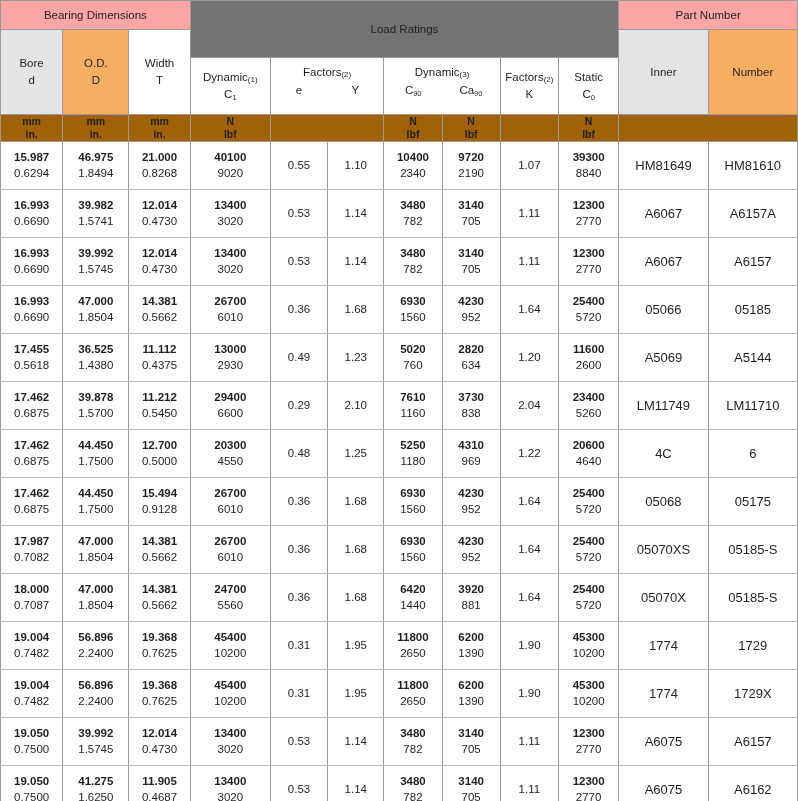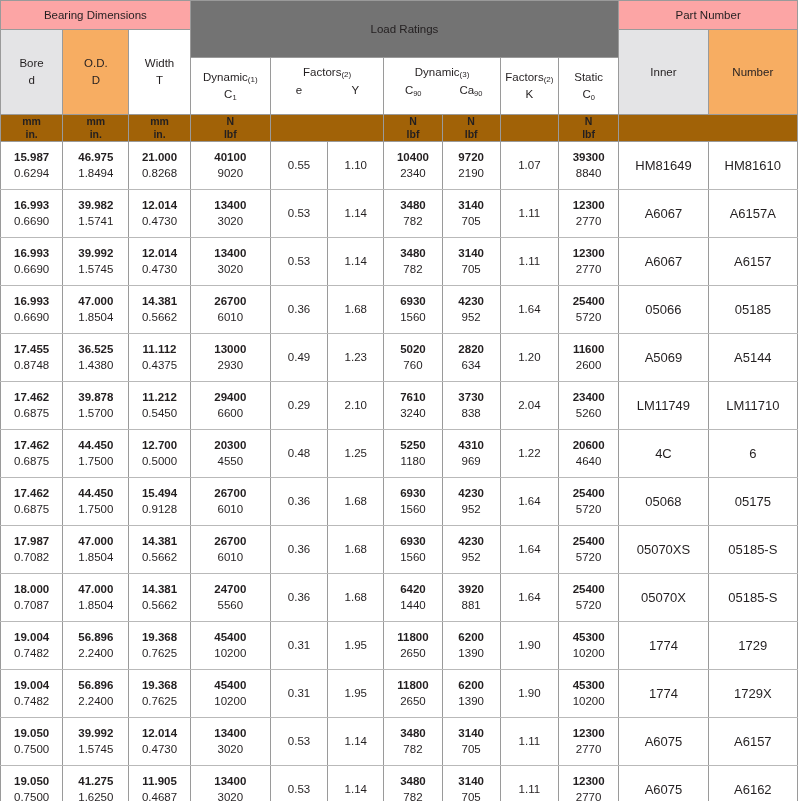--- a/index.html
+++ b/index.html
@@ -379,21 +379,21 @@
           <td class="d">
             <span class="pn">05066</span>
           </td>
           <td class="d">
             <span class="pn">05185</span>
           </td>
         </tr>
         <tr class="drow">
           <td class="d">
             <span class="m">17.455</span>
-            <span class="i">0.8748</span>
+            <span class="i">0.5618</span>
           </td>
           <td class="d">
             <span class="m">36.525</span>
             <span class="i">1.4380</span>
           </td>
           <td class="d">
             <span class="m">11.112</span>
             <span class="i">0.4375</span>
           </td>
           <td class="d">
@@ -446,21 +446,21 @@
             <span class="i">6600</span>
           </td>
           <td class="d">
             <span class="single">0.29</span>
           </td>
           <td class="d">
             <span class="single">2.10</span>
           </td>
           <td class="d">
             <span class="m">7610</span>
-            <span class="i">3240</span>
+            <span class="i">1160</span>
           </td>
           <td class="d">
             <span class="m">3730</span>
             <span class="i">838</span>
           </td>
           <td class="d">
             <span class="single">2.04</span>
           </td>
           <td class="d">
             <span class="m">23400</span>

